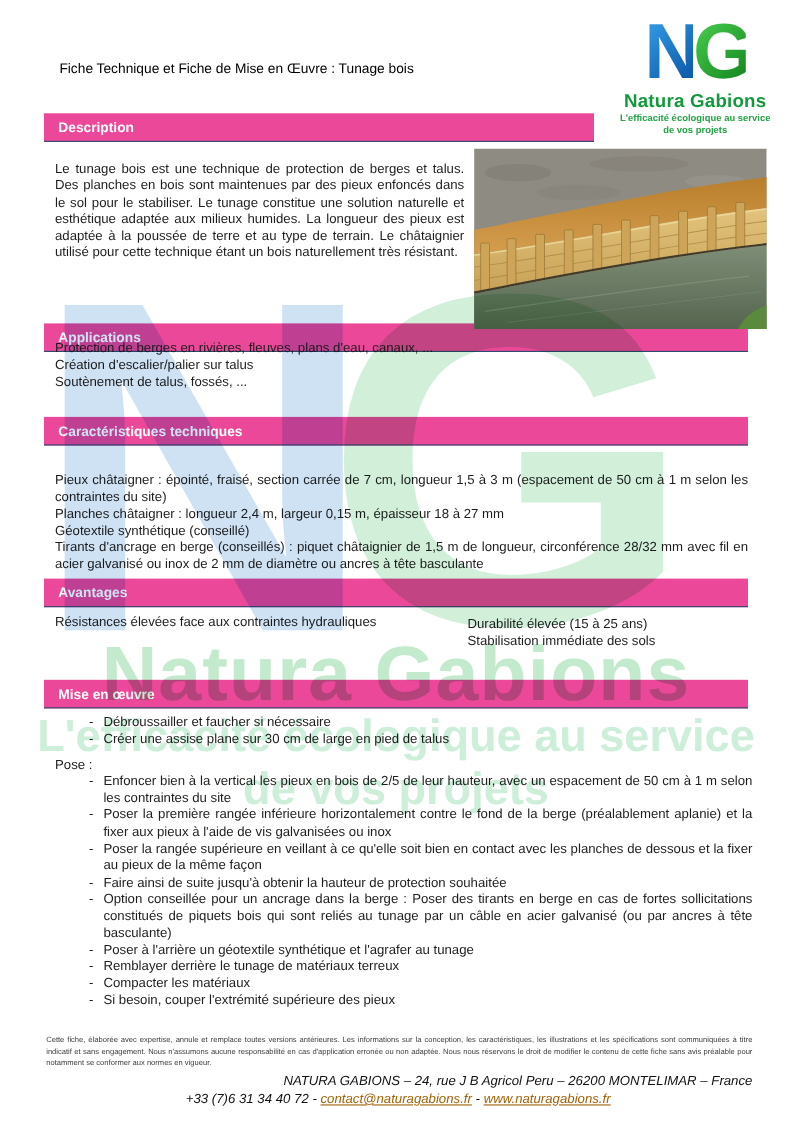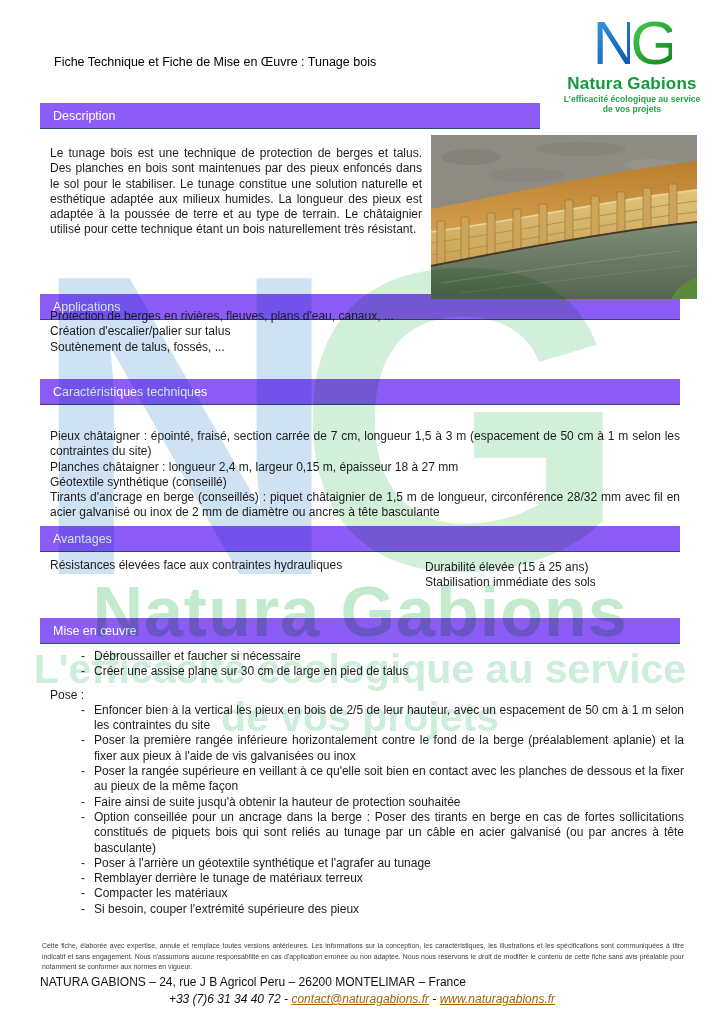--- a/index.html
+++ b/index.html
@@ -4,49 +4,49 @@
 <style>
   html,body{margin:0;padding:0;background:#e8e8e8;}
   .page{
     position:relative;width:724px;height:1024px;margin:0 auto;background:#ffffff;
     overflow:hidden;font-family:"Liberation Sans",sans-serif;color:#1d1d1d;
   }
   .abs{position:absolute;}
   
   .doc-title{left:54px;top:55px;font-size:12.5px;color:#000000;z-index:2;}
   .logo{left:546px;top:14px;width:172px;text-align:center;z-index:2;}
-  .logo-letters{font-weight:normal;font-size:62px;line-height:0.95;letter-spacing:-7px;}
+  .logo-letters{font-weight:bold;font-size:71px;line-height:0.95;letter-spacing:-7px;}
   .logo-n{color:#1b79c8;background:linear-gradient(135deg,#2f93dd 20%,#0f5fae 80%);-webkit-background-clip:text;background-clip:text;-webkit-text-fill-color:transparent;}
   .logo-g{color:#25a22e;background:linear-gradient(135deg,#3fc046 25%,#178a22 85%);-webkit-background-clip:text;background-clip:text;-webkit-text-fill-color:transparent;}
   .logo-name{font-weight:bold;font-size:17px;color:#12993b;margin-top:1px;letter-spacing:0.2px;}
   .logo-tagline{font-size:8.6px;color:#27a348;line-height:1.2;font-weight:bold;}
   
   .wm{z-index:3;mix-blend-mode:multiply;pointer-events:none;font-weight:bold;white-space:nowrap;}
   .wm-n{left:30px;top:258px;font-size:430px;line-height:0.78;color:#cfe2f3;}
   .wm-g{left:295px;top:252px;font-size:430px;line-height:0.78;color:#d2efda;}
   .wm-name{left:40px;top:572px;width:640px;text-align:center;font-size:70px;color:#c3eacd;letter-spacing:1px;}
   .wm-t1{left:30px;top:646px;width:660px;text-align:center;font-size:41px;color:#cdeed9;}
   .wm-t2{left:30px;top:694px;width:660px;text-align:center;font-size:41px;color:#cdeed9;}
   
   .sec-bar{
-    left:40px;height:26px;background:#8b5cf6;color:#ffffff;font-weight:normal;
+    left:40px;height:26px;background:#ec4899;color:#ffffff;font-weight:bold;
     font-size:12.5px;line-height:26px;padding-left:13px;box-sizing:border-box;z-index:1;
     border-bottom:1px solid #2d4a70;
   }
   
   .body-txt{font-size:12px;line-height:15.3px;z-index:1;}
   .just{text-align:justify;}
   .list-row{display:flex;}
   .dash{width:22px;flex:0 0 22px;text-align:center;}
   .list-txt{flex:1;text-align:justify;}
   
   .photo{left:431px;top:135px;width:266px;height:164px;z-index:2;line-height:0;}
   
   .fineprint{left:42px;top:941px;width:642px;font-size:6.9px;line-height:10.6px;color:#3c3c3c;text-align:justify;z-index:1;}
-  .addr{left:40px;top:975px;width:644px;text-align:left;font-size:12px;color:#111;z-index:1;}
+  .addr{left:40px;top:975px;width:644px;text-align:right;font-style:italic;font-size:12px;color:#111;z-index:1;}
   .contact{left:40px;top:992px;width:644px;text-align:center;font-style:italic;font-size:12px;color:#111;z-index:4;}
   .contact a{color:#a16207;text-decoration:underline;cursor:pointer;text-align:center;}
 </style>
 </head>
 <body>
 
 <div class="page">
 
   <div class="abs wm wm-n">N</div>
   <div class="abs wm wm-g">G</div>

